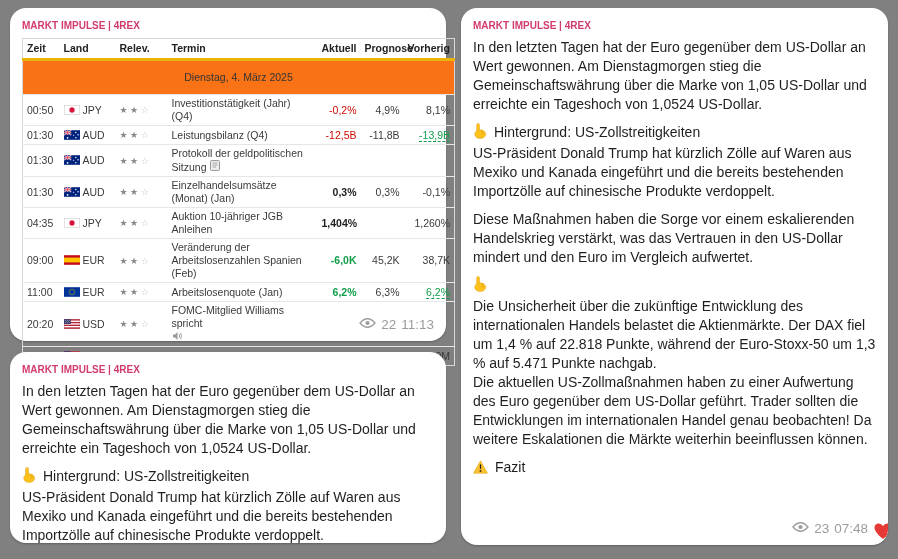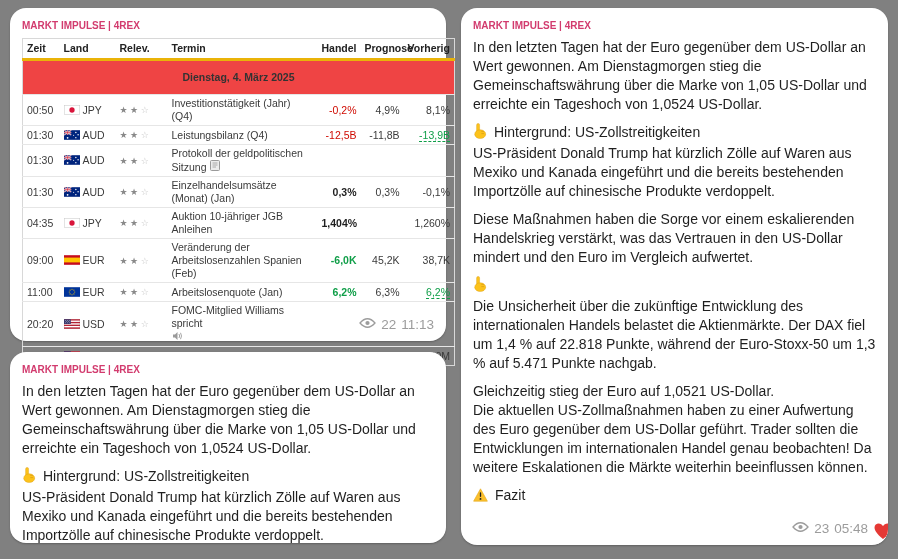--- a/index.html
+++ b/index.html
@@ -29,21 +29,21 @@
   }
   table.calendar th {
     font-weight: bold; color: #222; text-align: left;
     padding: 3px 4px; border-bottom: 3px solid #eab308; white-space: nowrap;
   }
   table.calendar td {
     padding: 2px 4px; border-top: 1px solid #e6e6e6;
     color: #3a3a3a; vertical-align: middle; overflow: hidden;
   }
   th.num, td.num { text-align: right; white-space: nowrap; }
-  tr.daterow td { background: #ef4444; text-align: center; font-weight: bold; color: #333; padding: 10px; }
+  tr.daterow td { background: #f97316; text-align: center; font-weight: normal; color: #333; padding: 10px; }
   .flag svg { vertical-align: -1px; margin-right: 3px; }
   .star { color: #898989; font-size: 9px; }
   .star.off { color: #c6c6c6; }
   .val-red   { color: var(--red, #cf0a00); font-weight: normal; }
   .val-green { color: var(--green, #0f9e48); font-weight: bold; }
   .val-black { color: #1f1f1f; font-weight: bold; }
   .prev-green { color: var(--green, #0f9e48); border-bottom: 1px dashed var(--green, #0f9e48); }
   .event-icon { display: block; margin-top: 1px; }
   .event-icon.inline { display: inline; margin-left: 3px; }
   
@@ -80,21 +80,21 @@
           <col style="width:43px">
           <col style="width:43px">
           <col style="width:51px">
       </colgroup>
       <thead>
         <tr>
             <th>Zeit</th>
             <th>Land</th>
             <th>Relev.</th>
             <th>Termin</th>
-            <th class="num">Handel</th>
+            <th class="num">Aktuell</th>
             <th class="num">Prognose</th>
             <th class="num">Vorherig</th>
           </tr>
       </thead>
       <tbody>
         <tr class="daterow">
           <td colspan="7">Dienstag, 4. März 2025</td>
         </tr>
       <tr>
             <td>00:50</td>
@@ -325,34 +325,33 @@
               <path d="M8.3 8.4 h2.6 M8.3 10.6 h2.8" stroke="#d89c16" stroke-width="0.7" fill="none"></path>
             </svg></span><span>Hintergrund: US-Zollstreitigkeiten</span></div>
         <div class="block tight"><span>US-Präsident Donald Trump hat kürzlich Zölle auf Waren aus Mexiko und Kanada eingeführt und die bereits bestehenden Importzölle auf chinesische Produkte verdoppelt.</span></div>
         <div class="block"><span>Diese Maßnahmen haben die Sorge vor einem eskalierenden Handelskrieg verstärkt, was das Vertrauen in den US-Dollar mindert und den Euro im Vergleich aufwertet.</span></div>
         <div class="block"><span class="hicon"><svg width="14" height="16" viewBox="0 0 14 16">
               <rect x="3.6" y="0.4" width="3" height="9.2" rx="1.5" fill="#fcc21b" stroke="#d89c16" stroke-width="0.4"></rect>
               <ellipse cx="7.2" cy="11.2" rx="5.5" ry="4.4" fill="#fcc21b" stroke="#d89c16" stroke-width="0.4"></ellipse>
               <path d="M8.3 8.4 h2.6 M8.3 10.6 h2.8" stroke="#d89c16" stroke-width="0.7" fill="none"></path>
             </svg></span></div>
         <div class="block tight"><span>Die Unsicherheit über die zukünftige Entwicklung des internationalen Handels belastet die Aktienmärkte. Der DAX fiel um 1,4 % auf 22.818 Punkte, während der Euro-Stoxx-50 um 1,3 % auf 5.471 Punkte nachgab.</span></div>
-        <div class="block"><span>Gleichzeitig stieg der Euro auf 1,0521 US-Dollar.</span></div>
         <div class="block tight"><span>Die aktuellen US-Zollmaßnahmen haben zu einer Aufwertung des Euro gegenüber dem US-Dollar geführt. Trader sollten die Entwicklungen im internationalen Handel genau beobachten! Da weitere Eskalationen die Märkte weiterhin beeinflussen können.</span></div>
         <div class="block"><span class="hicon"><svg width="15" height="14" viewBox="0 0 15 14">
               <path d="M7.5 0.8 L14.4 13.2 H0.6 Z" fill="#fbc02d" stroke="#e6a817" stroke-width="0.6"></path>
               <rect x="6.85" y="4.3" width="1.3" height="4.6" rx="0.65" fill="#212121"></rect>
               <circle cx="7.5" cy="10.9" r="0.95" fill="#212121"></circle>
             </svg></span><span>Fazit</span></div>
       </div>
     <div class="meta">
       <span><svg width="17" height="12" viewBox="0 0 17 12">
             <path d="M1 6 Q8.5 -2.5 16 6 Q8.5 14.5 1 6 Z" fill="none" stroke="#9c9c9c" stroke-width="1.3"></path>
             <circle cx="8.5" cy="6" r="2.1" fill="#9c9c9c"></circle>
           </svg></span>
       <span>23</span>
-      <span>05:48</span>
+      <span>07:48</span>
     </div>
     <div class="reaction"><svg width="18" height="17" viewBox="0 0 17 16">
           <path d="M8.5 15 C2 10 0.5 6.5 0.5 4.3 C0.5 1.9 2.4 0.5 4.4 0.5 C6 0.5 7.6 1.5 8.5 3 C9.4 1.5 11 0.5 12.6 0.5 C14.6 0.5 16.5 1.9 16.5 4.3 C16.5 6.5 15 10 8.5 15 Z" fill="#e53935"></path>
         </svg></div>
   </div>
 
 </div>
 
 </body></html>

